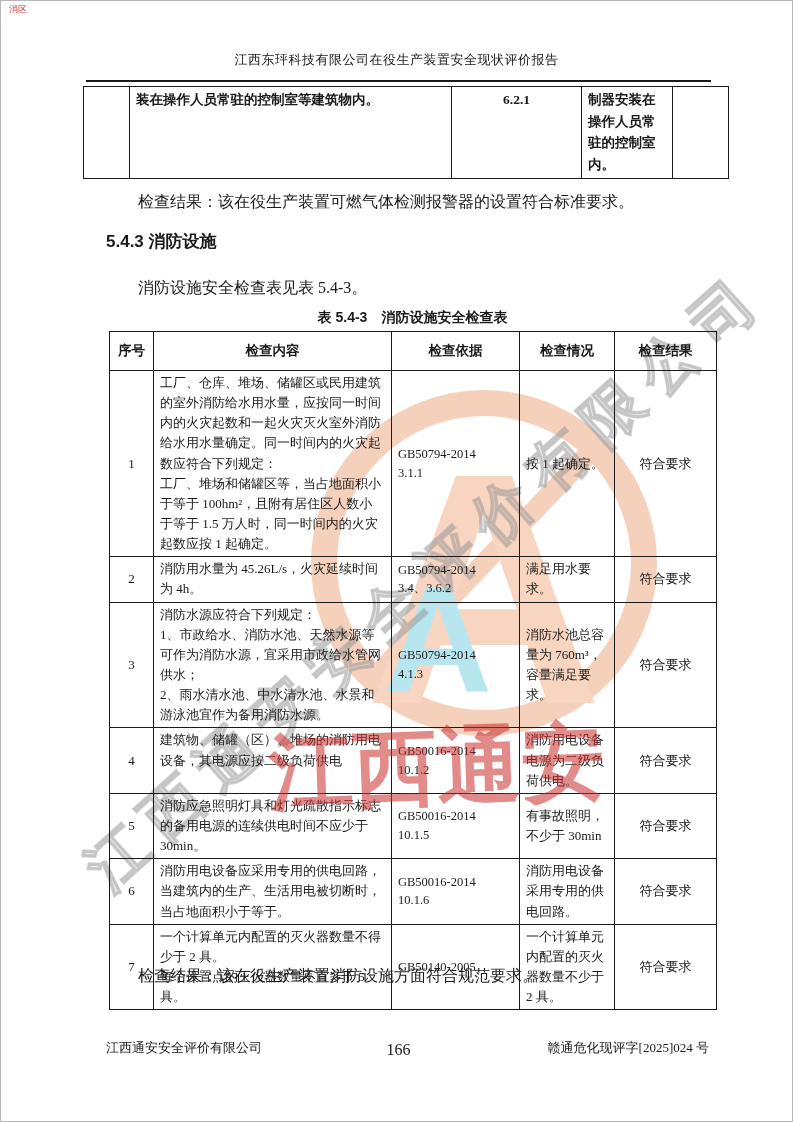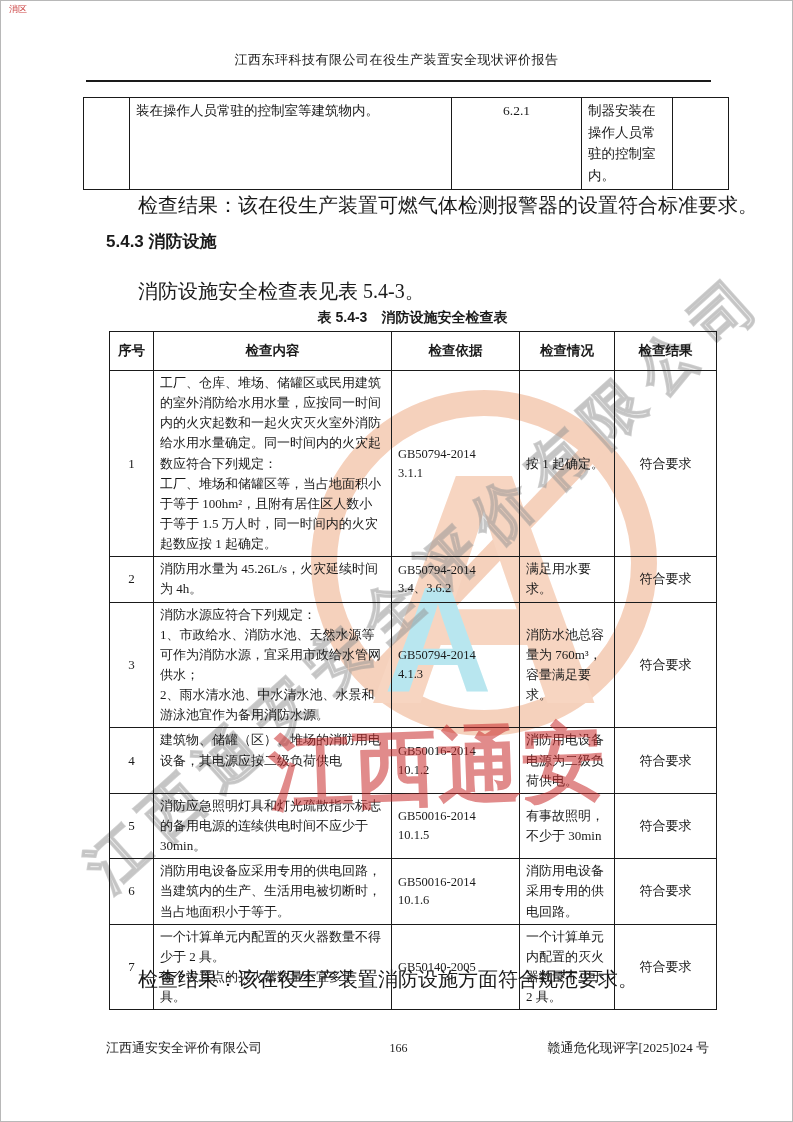--- a/index.html
+++ b/index.html
@@ -18,46 +18,46 @@
     font-family:"Liberation Sans",sans-serif; }
 
   .doc-header { position:absolute; top:50px; left:0; right:0; text-align:center;
     font-size:13px; letter-spacing:.5px; }
   .header-rule { position:absolute; top:79px; left:85px; width:625px; height:2px; background:#1a1a1a; }
 
   table { border-collapse:collapse; table-layout:fixed; }
   td, th { border:1px solid #1a1a1a; padding:2px 6px; vertical-align:top; overflow:hidden; }
   .pre { white-space:pre-line; }
 
-  .top-table { position:absolute; top:96px; left:82px; width:645px; }
+  .top-table { position:absolute; top:85px; left:82px; width:645px;font-weight:bold; }
   .top-table td { font-size:13.5px; line-height:1.6; }
   .top-table .c-mid { text-align:center;margin-top:21px; }
 
-  .p-body { position:absolute; font-size:20px; line-height:1.4; }
+  .p-body { position:absolute; font-size:16px; line-height:1.4; }
   .p-result1 { top:190px; left:137px; }
   .section-heading { position:absolute; top:229px; left:105px; font-size:17px; font-weight:bold;
     font-family:"Liberation Sans","DejaVu Sans",sans-serif; }
   .p-intro { top:276px; left:137px; }
   .table-caption { position:absolute; top:308px; left:108px; width:607px; text-align:center;
     font-size:14px; font-weight:bold; font-family:"Liberation Sans","DejaVu Sans",sans-serif; }
 
   .fire-table { position:absolute; top:330px; left:108px; width:607px; }
   .fire-table th { font-size:13.5px; font-weight:bold; text-align:center; vertical-align:middle;
     font-family:"Liberation Sans","DejaVu Sans",sans-serif; height:34px; padding:2px; }
   .fire-table td { font-size:13px; line-height:1.55; }
   .fire-table .c-no { text-align:center; vertical-align:middle; }
   .fire-table .c-basis { text-align:left; vertical-align:middle; font-size:12.5px; line-height:1.5; }
   .fire-table .c-situation { vertical-align:middle; }
   .fire-table .c-result { text-align:center; vertical-align:middle;margin-left:39px; }
 
   .p-result2 { top:964px; left:137px; }
   .p-closing { top:1000px; left:137px; width:578px; text-align:justify; }
 
   .footer-left  { position:absolute; top:1038px; left:105px; font-size:13px; }
-  .footer-center{ position:absolute; top:1040px; left:85px; width:625px; text-align:center; font-size:12px; }
+  .footer-center{ position:absolute; top:1040px; left:85px; width:625px; text-align:center; font-size:16px; }
   .footer-right { position:absolute; top:1038px; right:83px; font-size:13px; }
 
   .wm-diag { position:absolute; top:540px; left:-25px; width:900px; text-align:center;
     transform:rotate(-42deg); white-space:nowrap;
     font-size:60px; font-weight:bold; letter-spacing:14px;
     font-family:"Liberation Sans","DejaVu Sans",sans-serif;
     color:rgba(150,150,150,0.18); -webkit-text-stroke:1.5px rgba(150,150,150,0.45); }
   .wm-red { position:absolute; top:710px; left:268px; white-space:nowrap;
     font-size:84px; font-weight:bold; transform:rotate(-2deg);
     font-family:"Liberation Serif","DejaVu Serif",serif;

